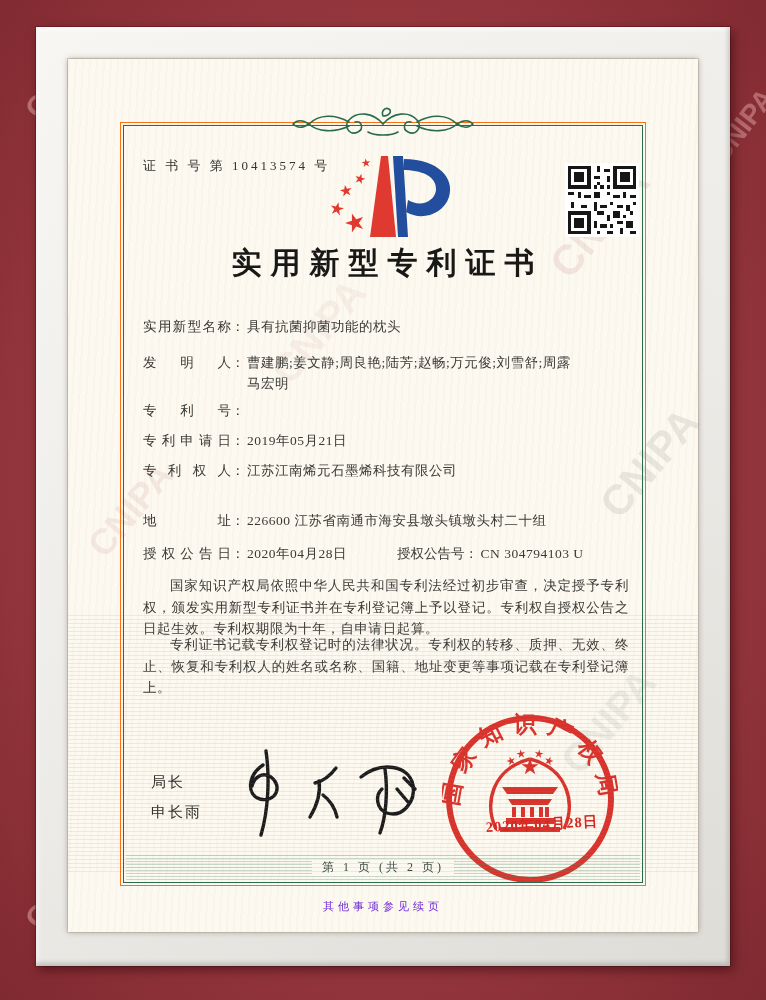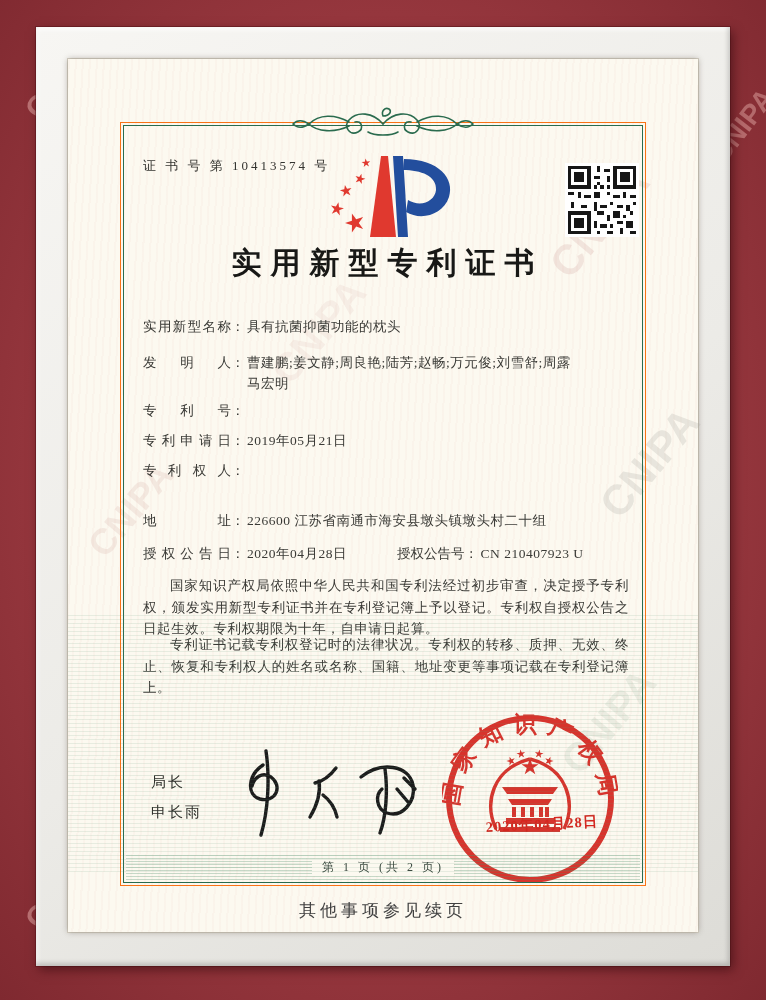--- a/index.html
+++ b/index.html
@@ -38,22 +38,22 @@
   .sigtitle{position:absolute;left:30px;top:650px;font-size:15px;color:#2e2e2a;letter-spacing:2px;}
   .signame{position:absolute;left:30px;top:680px;font-size:15px;color:#2e2e2a;letter-spacing:2px;}
   .sigsvg{position:absolute;left:112px;top:622px;}
   .seal{position:absolute;left:321px;top:588px;width:176px;height:176px;opacity:.93;}
   .sealdate{position:absolute;left:330px;top:692px;width:182px;text-align:center;
             font-size:14.5px;font-weight:bold;color:#d5261f;letter-spacing:1px;transform:rotate(-3deg);}
   .page-band{position:absolute;left:5px;right:5px;bottom:5px;height:26px;display:flex;align-items:center;
              justify-content:center;
              background:repeating-linear-gradient(0deg,rgba(74,140,104,.30) 0 1px,rgba(74,140,104,0) 1px 3px);}
   .page-band span{background:#fcf9f0;padding:0 10px;font-size:12px;color:#3c4a40;letter-spacing:3px;}
-  .contnote{position:absolute;left:0;right:0;top:840px;text-align:center;font-size:17px;
-            color:#404040;letter-spacing:4px;}
+  .contnote{position:absolute;left:0;right:0;top:840px;text-align:center;font-size:11px;
+            color:#6d28d9;letter-spacing:4px;}
 </style>
 </head>
 <body>
 
 <div class="stage">
 
   <div class="wm" style="left:14px;top:62px;font-size:30px;color:rgba(233,178,173,.5);transform:rotate(-52deg);">CNIPA</div>
   <div class="wm" style="left:14px;top:872px;font-size:30px;color:rgba(233,178,173,.5);transform:rotate(-52deg);">CNIPA</div>
   <div class="wm" style="left:700px;top:110px;font-size:28px;color:rgba(233,178,173,.45);transform:rotate(-52deg);">CNIPA</div>
 
@@ -143,36 +143,37 @@
         <div class="row" style="top:307px;">
           <span class="lbl">专利申请日</span>
             <span class="col">：</span>
           <span class="val">2019年05月21日</span>
         </div>
 
         <div class="row" style="top:337px;">
           <span class="lbl">专利权人</span>
             <span class="col">：</span>
           <span class="val">
+              <span style="display:block">江苏江南烯元石墨烯科技有限公司</span>
             </span>
         </div>
 
         <div class="row" style="top:387px;">
           <span class="lbl">地址</span>
             <span class="col">：</span>
           <span class="val">226600 江苏省南通市海安县墩头镇墩头村二十组</span>
         </div>
 
         <div class="row" style="top:420px;justify-content:flex-end;">
           <span class="lbl">授权公告日</span>
             <span class="col">：</span>
           <span class="val" style="flex:none;width:150px;">2020年04月28日</span>
           <span class="lbl2">授权公告号</span>
             <span class="col">：</span>
-          <span class="val">CN 210407923 U</span>
+          <span class="val">CN 304794103 U</span>
         </div>
 
         <div class="para" style="top:452px;">国家知识产权局依照中华人民共和国专利法经过初步审查，决定授予专利权，颁发实用新型专利证书并在专利登记簿上予以登记。专利权自授权公告之日起生效。专利权期限为十年，自申请日起算。</div>
         <div class="para" style="top:511px;">专利证书记载专利权登记时的法律状况。专利权的转移、质押、无效、终止、恢复和专利权人的姓名或名称、国籍、地址变更等事项记载在专利登记簿上。</div>
 
         <div class="sigtitle">局长</div>
         <div class="signame">申长雨</div>
         <svg class="sigsvg" width="200" height="95" viewBox="0 0 200 95">
           <g fill="none" stroke="#1c1c1c" stroke-width="3.4" stroke-linecap="round" stroke-linejoin="round">
             <path d="M30,20 c-15,10 -17,30 -3,34 c16,4 23,-13 11,-22 c-9,-6 -17,1 -19,9"></path>

